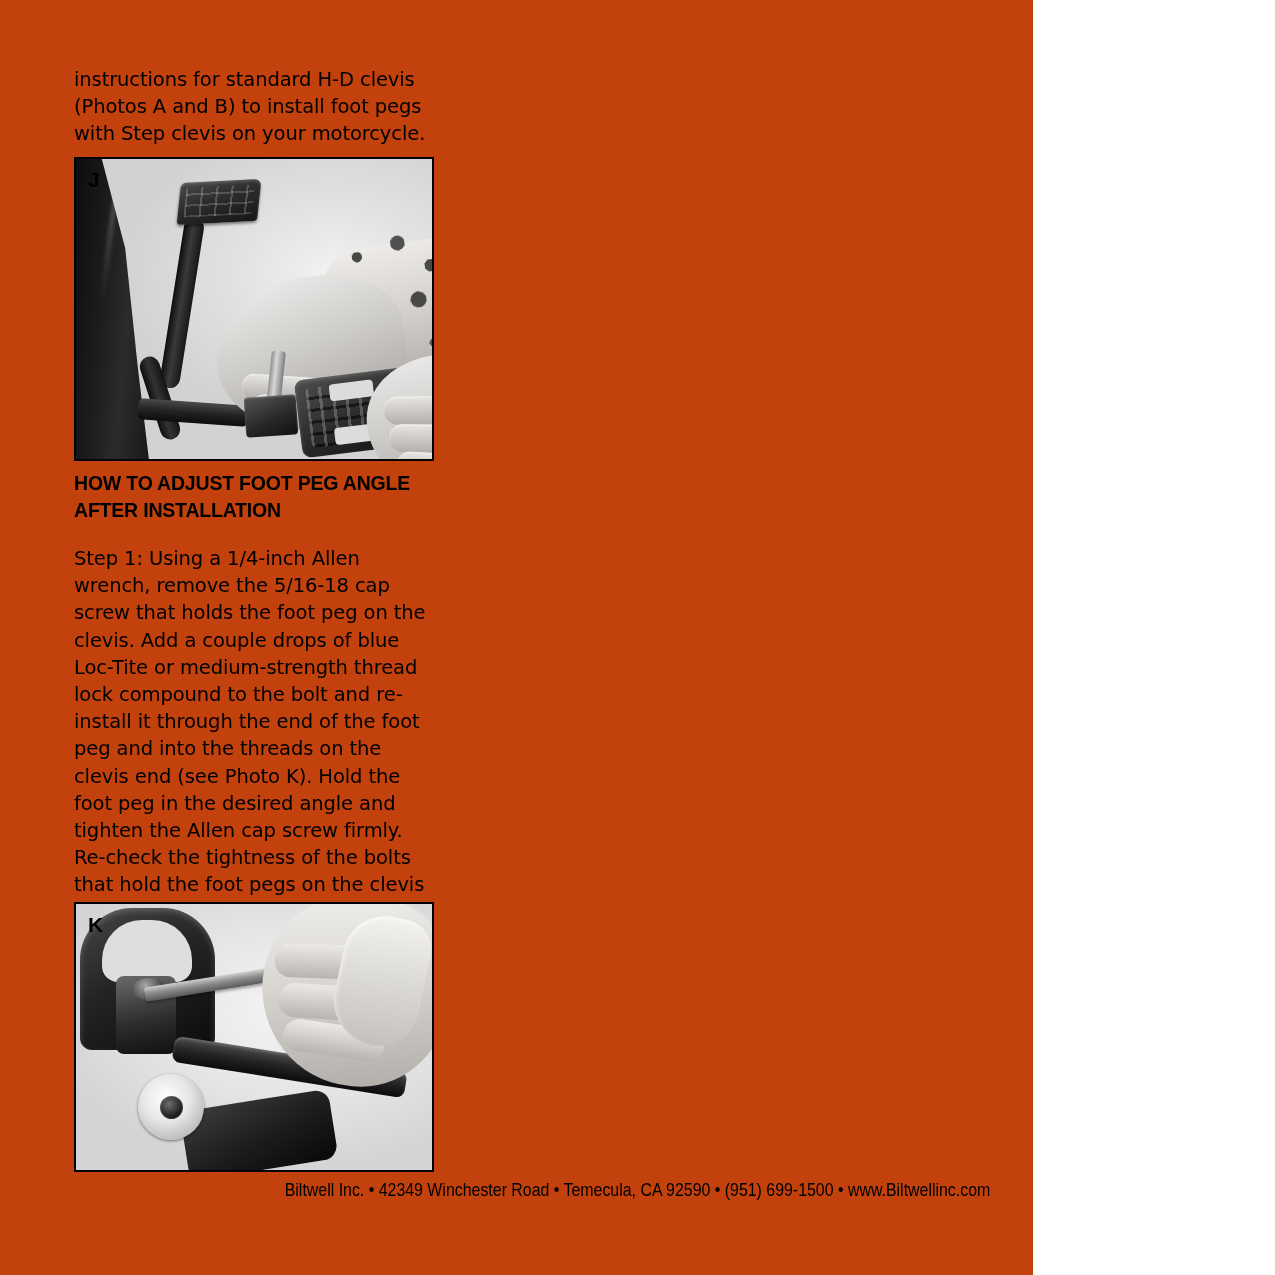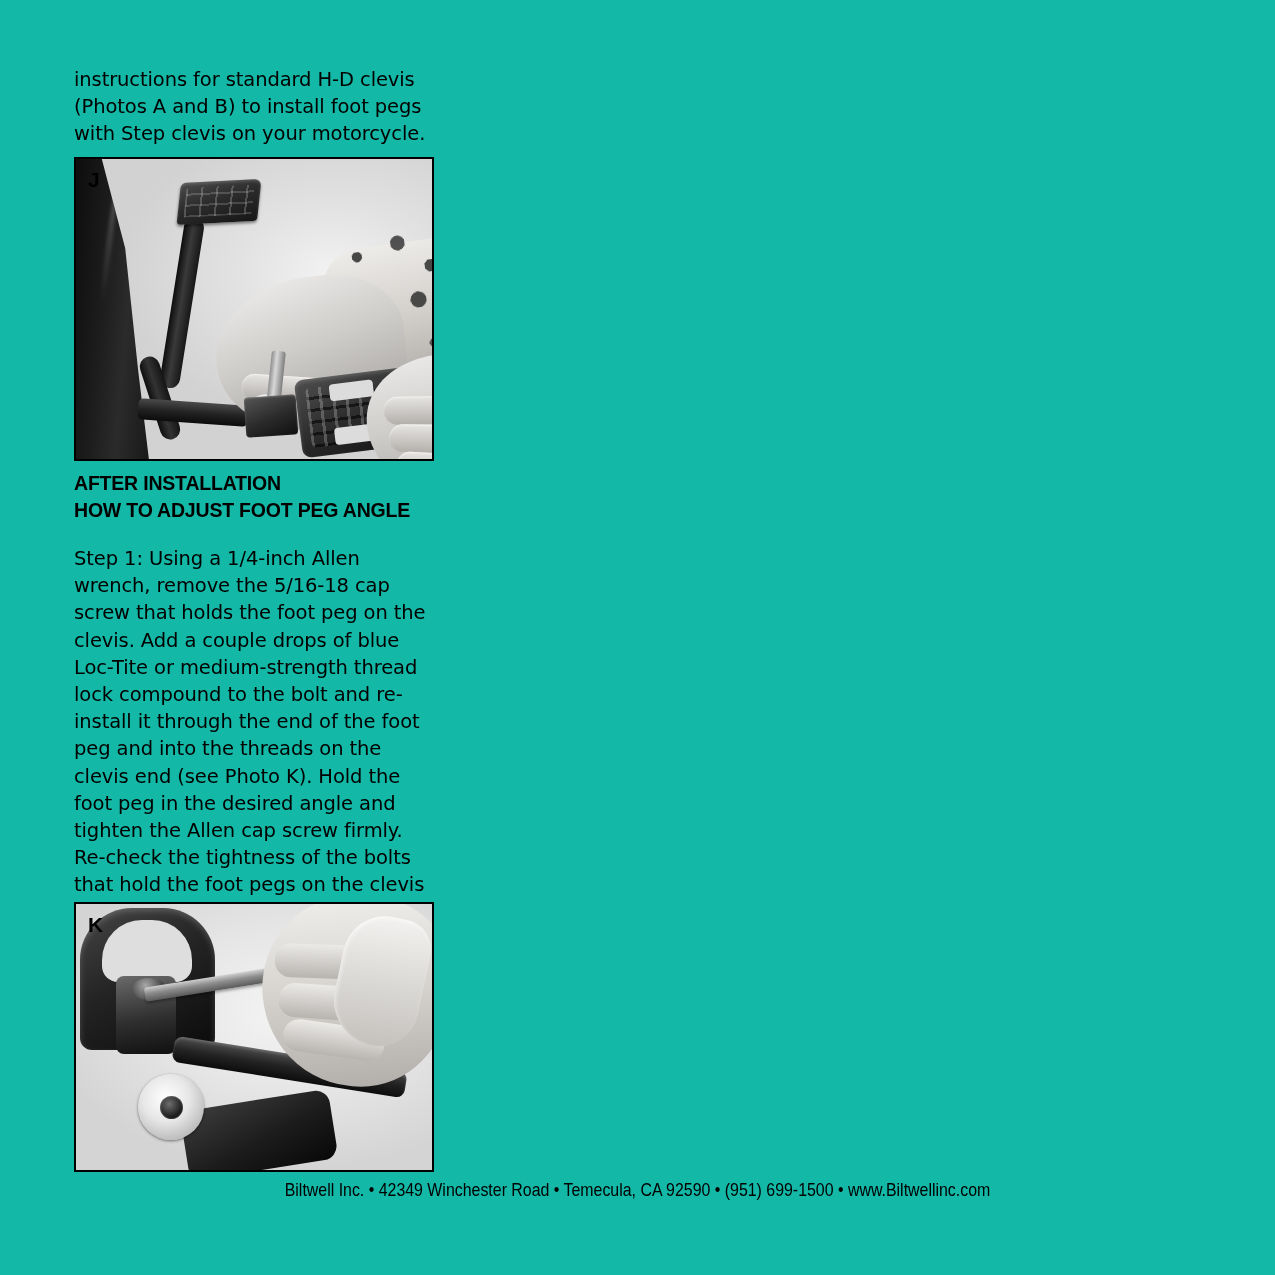--- a/index.html
+++ b/index.html
@@ -12,23 +12,23 @@
     height: 1275px;
     position: relative;
     font-family: "DejaVu Sans", sans-serif;
     color: #000000;
     overflow: hidden;
   }
 
   .page {
     position: absolute;
     left: 0; top: 0;
-    width: 1275px;
+    width: 1033px;
     height: 1275px;
-    background: #14b8a6;
+    background: #c2410c;
   }
 
   
   .column {
     position: absolute;
     left: 74px;
     top: 66px;
     width: 366px;
   }
 
@@ -426,22 +426,22 @@
       <div class="j-hand j-hand-right">
         <div class="j-finger" style="left:16px; top:44px; width:92px; height:28px; transform:rotate(-6deg);"></div>
         <div class="j-finger" style="left:24px; top:72px; width:96px; height:28px; transform:rotate(-4deg);"></div>
         <div class="j-finger" style="left:34px; top:100px; width:92px; height:26px; transform:rotate(-2deg);"></div>
       </div>
     </div>
     <div class="photo-label">J</div>
   </div>
 
   <div style="position:absolute; left:74px; top:470px; width:380px;">
+    <div class="section-head">HOW TO ADJUST FOOT PEG ANGLE</div>
     <div class="section-head">AFTER INSTALLATION</div>
-    <div class="section-head">HOW TO ADJUST FOOT PEG ANGLE</div>
   </div>
 
   <p class="step-para" style="position:absolute; left:74px; top:545px; width:362px;">
     <span class="step-lead">Step 1:</span><span> Using a 1/4-inch Allen wrench, remove the 5/16-18 cap screw that holds the foot peg on the clevis. Add a couple drops of blue Loc-Tite or medium-strength thread lock compound to the bolt and re-install it through the end of the foot peg and into the threads on the clevis end (see Photo K). Hold the foot peg in the desired angle and tighten the Allen cap screw firmly. Re-check the tightness of the bolts that hold the foot pegs on the clevis after your first short ride.</span>
   </p>
 
   <div class="photo" id="photo-k">
     <div class="k-canvas">
       <div class="k-clevis-u"></div>
       <div class="k-clevis-slot"></div>

